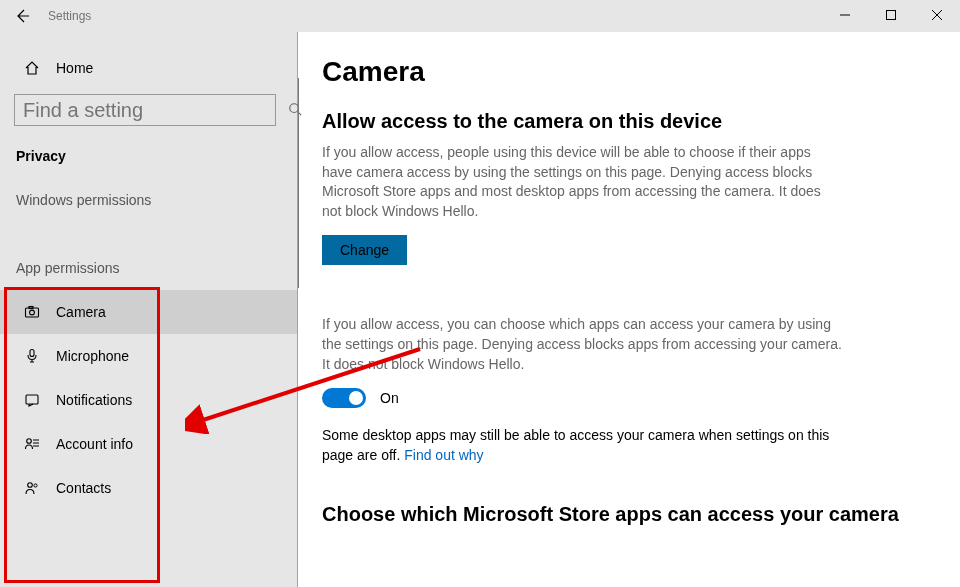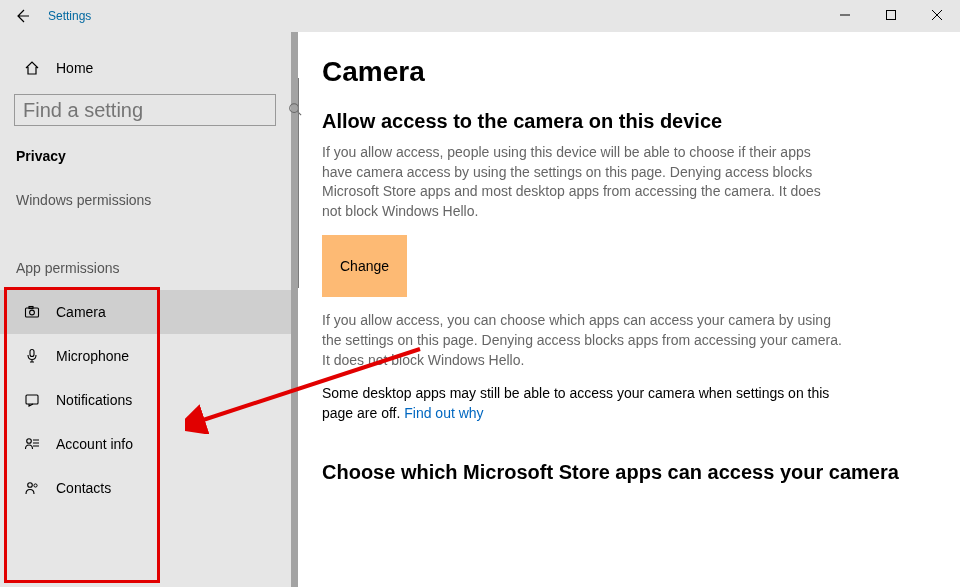--- a/index.html
+++ b/index.html
@@ -29,26 +29,26 @@
     height: 32px;
     display: flex;
     align-items: center;
     background: #e6e6e6;
   }
   .back-btn {
     width: 44px; height: 32px;
     display: flex; align-items: center; justify-content: center;
     cursor: pointer;
   }
-  .title-text { font-size: 12px; color: #0369a1; margin-left: 4px; }
+  .title-text { font-size: 12px; color: #737373; margin-left: 4px; }
   .layout { display: flex; height: calc(587px - 32px); }
   .sidebar {
     width: 298px;
     background: #e6e6e6;
-    border-right: 7px solid #a3a3a3;
+    border-right: 1px solid #a3a3a3;
     padding-top: 18px;
     position: relative;
   }
   .home-row {
     display: flex; align-items: center;
     height: 36px;
     padding-left: 22px;
     cursor: pointer;
   }
   .home-row .icon { width: 20px; display: flex; justify-content: center; }
@@ -113,26 +113,26 @@
     line-height: 1.4;
     max-width: 520px;
     margin-bottom: 14px;
   }
   .status-line {
     font-size: 14px;
     color: #000;
     margin-bottom: 10px;
   }
   .btn {
-    background: #fdba74;
+    background: #0369a1;
     border: none;
-    padding: 23px 18px;
-    font-size: 14px;
-    cursor: pointer;
-    margin-bottom: 14px;
+    padding: 7px 18px;
+    font-size: 14px;
+    cursor: pointer;
+    margin-bottom: 50px;
   }
   .toggle-row {
     display: flex; align-items: center;
     margin: 10px 0 18px 0;
   }
   .toggle {
     width: 44px; height: 20px;
     border-radius: 10px;
     background: #0078d4;
     position: relative;
@@ -288,20 +288,26 @@
   </div>
 
   <div class="content">
     <h1 class="page-title">Camera</h1>
 
     <h2>Allow access to the camera on this device</h2>
     <p class="body-text">If you allow access, people using this device will be able to choose if their apps have camera access by using the settings on this page. Denying access blocks Microsoft Store apps and most desktop apps from accessing the camera. It does not block Windows Hello.</p>
     <button class="btn">Change</button>
 
     <p class="body-text">If you allow access, you can choose which apps can access your camera by using the settings on this page. Denying access blocks apps from accessing your camera. It does not block Windows Hello.</p>
+    <div class="toggle-row">
+      <div class="toggle">
+          <div class="knob"></div>
+        </div>
+      <span class="toggle-label">On</span>
+    </div>
     <p class="body-text" style="color:#000">
       <span>Some desktop apps may still be able to access your camera when settings on this page are off. </span><span class="link">Find out why</span>
     </p>
 
     <div class="wide-gap"></div>
     <h2>Choose which Microsoft Store apps can access your camera</h2>
   </div>
 </div>
 
 <div class="scroll-hint"></div>

